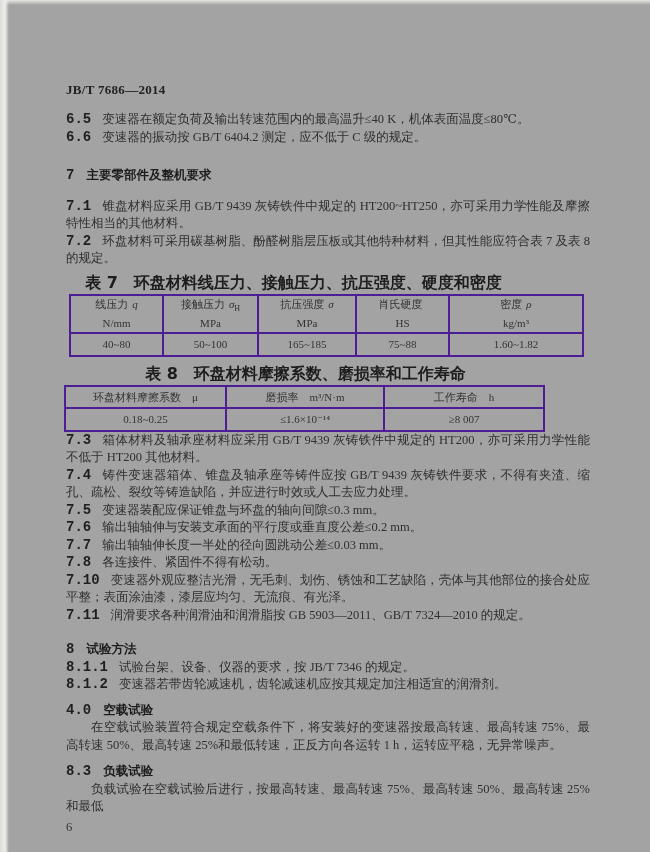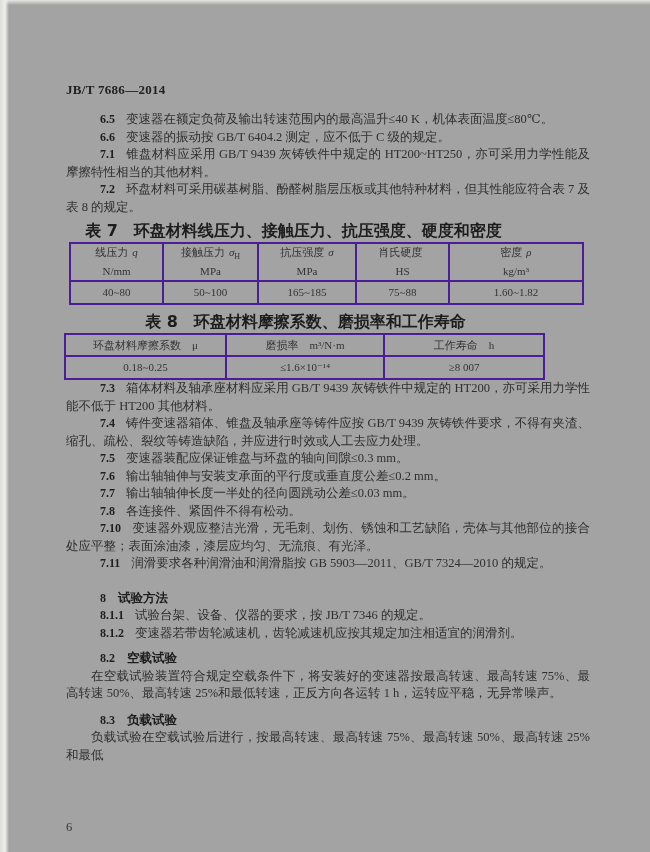--- a/index.html
+++ b/index.html
@@ -7,22 +7,22 @@
   .sheet{position:relative;width:650px;height:852px;background:#a3a3a3;overflow:hidden;color:#2f2f2f;padding-left:16px;}
   .edge-left{position:absolute;left:0;top:0;bottom:0;width:9px;
     background:linear-gradient(90deg,#dcdcd8,#efefec 55%,rgba(252,252,250,0));}
   .edge-top{position:absolute;left:0;top:0;right:0;height:5px;
     background:linear-gradient(180deg,#e6e6e2,rgba(252,252,250,0));}
   .crease-right{position:absolute;right:13px;top:0;bottom:0;width:2px;
     background:linear-gradient(180deg,rgba(232,214,214,0),rgba(228,206,206,.55) 35%,rgba(232,214,214,.08));}
   .content{position:absolute;left:66px;top:82px;width:524px;}
   .doc-code{font-weight:bold;font-size:13px;letter-spacing:.3px;color:#222;margin:0 0 13px 0;}
   p.clause{margin:0;font-size:12.5px;line-height:17.5px;text-align:justify;}
-  .num{font-family:Liberation Serif, serif;font-weight:bold;font-size:12px;
-    color:#1f1f1f;margin-right:11px;margin-left:34px;}
+  .num{font-family:Liberation Mono, monospace;font-weight:bold;font-size:14px;
+    color:#1f1f1f;margin-right:11px;}
   .sec{margin:0;font-family:"DejaVu Sans","Liberation Sans",sans-serif;font-weight:bold;
     font-size:12.5px;line-height:17.5px;color:#1d1d1d;}
   .sec .num{margin-right:12px;}
   .mt-sec7{margin-top:20px;}
   .mb-sec7{margin-bottom:13px;}
   .caption{font-family:"DejaVu Sans","Liberation Sans",sans-serif;font-weight:bold;font-size:16px;
     line-height:15px;text-align:center;color:#1d1d1d;}
   .caption7{width:513px;margin:7px 0 4px 3px;box-sizing:border-box;padding-right:64px;}
   .caption8{width:479px;margin:9px 0 4px 0;}
   table{border-collapse:collapse;table-layout:fixed;font-size:11px;color:#333;}
@@ -54,20 +54,21 @@
   <div class="edge-left"></div>
   <div class="crease-right"></div>
 
   <div class="content">
 
     <div class="doc-code">JB/T 7686—2014</div>
 
     <p class="clause"><span class="num">6.5</span><span>变速器在额定负荷及输出转速范围内的最高温升≤40 K，机体表面温度≤80℃。</span></p>
     <p class="clause"><span class="num">6.6</span><span>变速器的振动按 GB/T 6404.2 测定，应不低于 C 级的规定。</span></p>
 
+    <h3 class="sec mt-sec7 mb-sec7"><span class="num">7</span><span>主要零部件及整机要求</span></h3>
 
     <p class="clause"><span class="num">7.1</span><span>锥盘材料应采用 GB/T 9439 灰铸铁件中规定的 HT200~HT250，亦可采用力学性能及摩擦特性相当的其他材料。</span></p>
     <p class="clause"><span class="num">7.2</span><span>环盘材料可采用碳基树脂、酚醛树脂层压板或其他特种材料，但其性能应符合表 7 及表 8 的规定。</span></p>
 
     <div class="caption caption7">表 7　环盘材料线压力、接触压力、抗压强度、硬度和密度</div>
     <table class="tbl7">
       <colgroup>
           <col style="width:93px">
           <col style="width:95px">
           <col style="width:98px">
@@ -136,21 +137,21 @@
     <p class="clause"><span class="num">7.8</span><span>各连接件、紧固件不得有松动。</span></p>
     <p class="clause"><span class="num">7.10</span><span>变速器外观应整洁光滑，无毛刺、划伤、锈蚀和工艺缺陷，壳体与其他部位的接合处应平整；表面涂油漆，漆层应均匀、无流痕、有光泽。</span></p>
     <p class="clause"><span class="num">7.11</span><span>润滑要求各种润滑油和润滑脂按 GB 5903—2011、GB/T 7324—2010 的规定。</span></p>
 
     <h3 class="sec gap8"><span class="num">8</span><span>试验方法</span></h3>
 
 
     <p class="clause gap-sub"><span class="num">8.1.1</span><span>试验台架、设备、仪器的要求，按 JB/T 7346 的规定。</span></p>
     <p class="clause"><span class="num">8.1.2</span><span>变速器若带齿轮减速机，齿轮减速机应按其规定加注相适宜的润滑剂。</span></p>
 
-    <h4 class="sec gap82"><span class="num">8.2</span><span>空载试验</span></h4>
+    <h4 class="sec gap82"><span class="num">4.0</span><span>空载试验</span></h4>
 
     <p class="clause indent gap-p">在空载试验装置符合规定空载条件下，将安装好的变速器按最高转速、最高转速 75%、最高转速 50%、最高转速 25%和最低转速，正反方向各运转 1 h，运转应平稳，无异常噪声。</p>
 
     <h4 class="sec gap83"><span class="num">8.3</span><span>负载试验</span></h4>
 
     <p class="clause indent gap-p">负载试验在空载试验后进行，按最高转速、最高转速 75%、最高转速 50%、最高转速 25%和最低</p>
 
   </div>
 
   <div class="pagenum">6</div>

